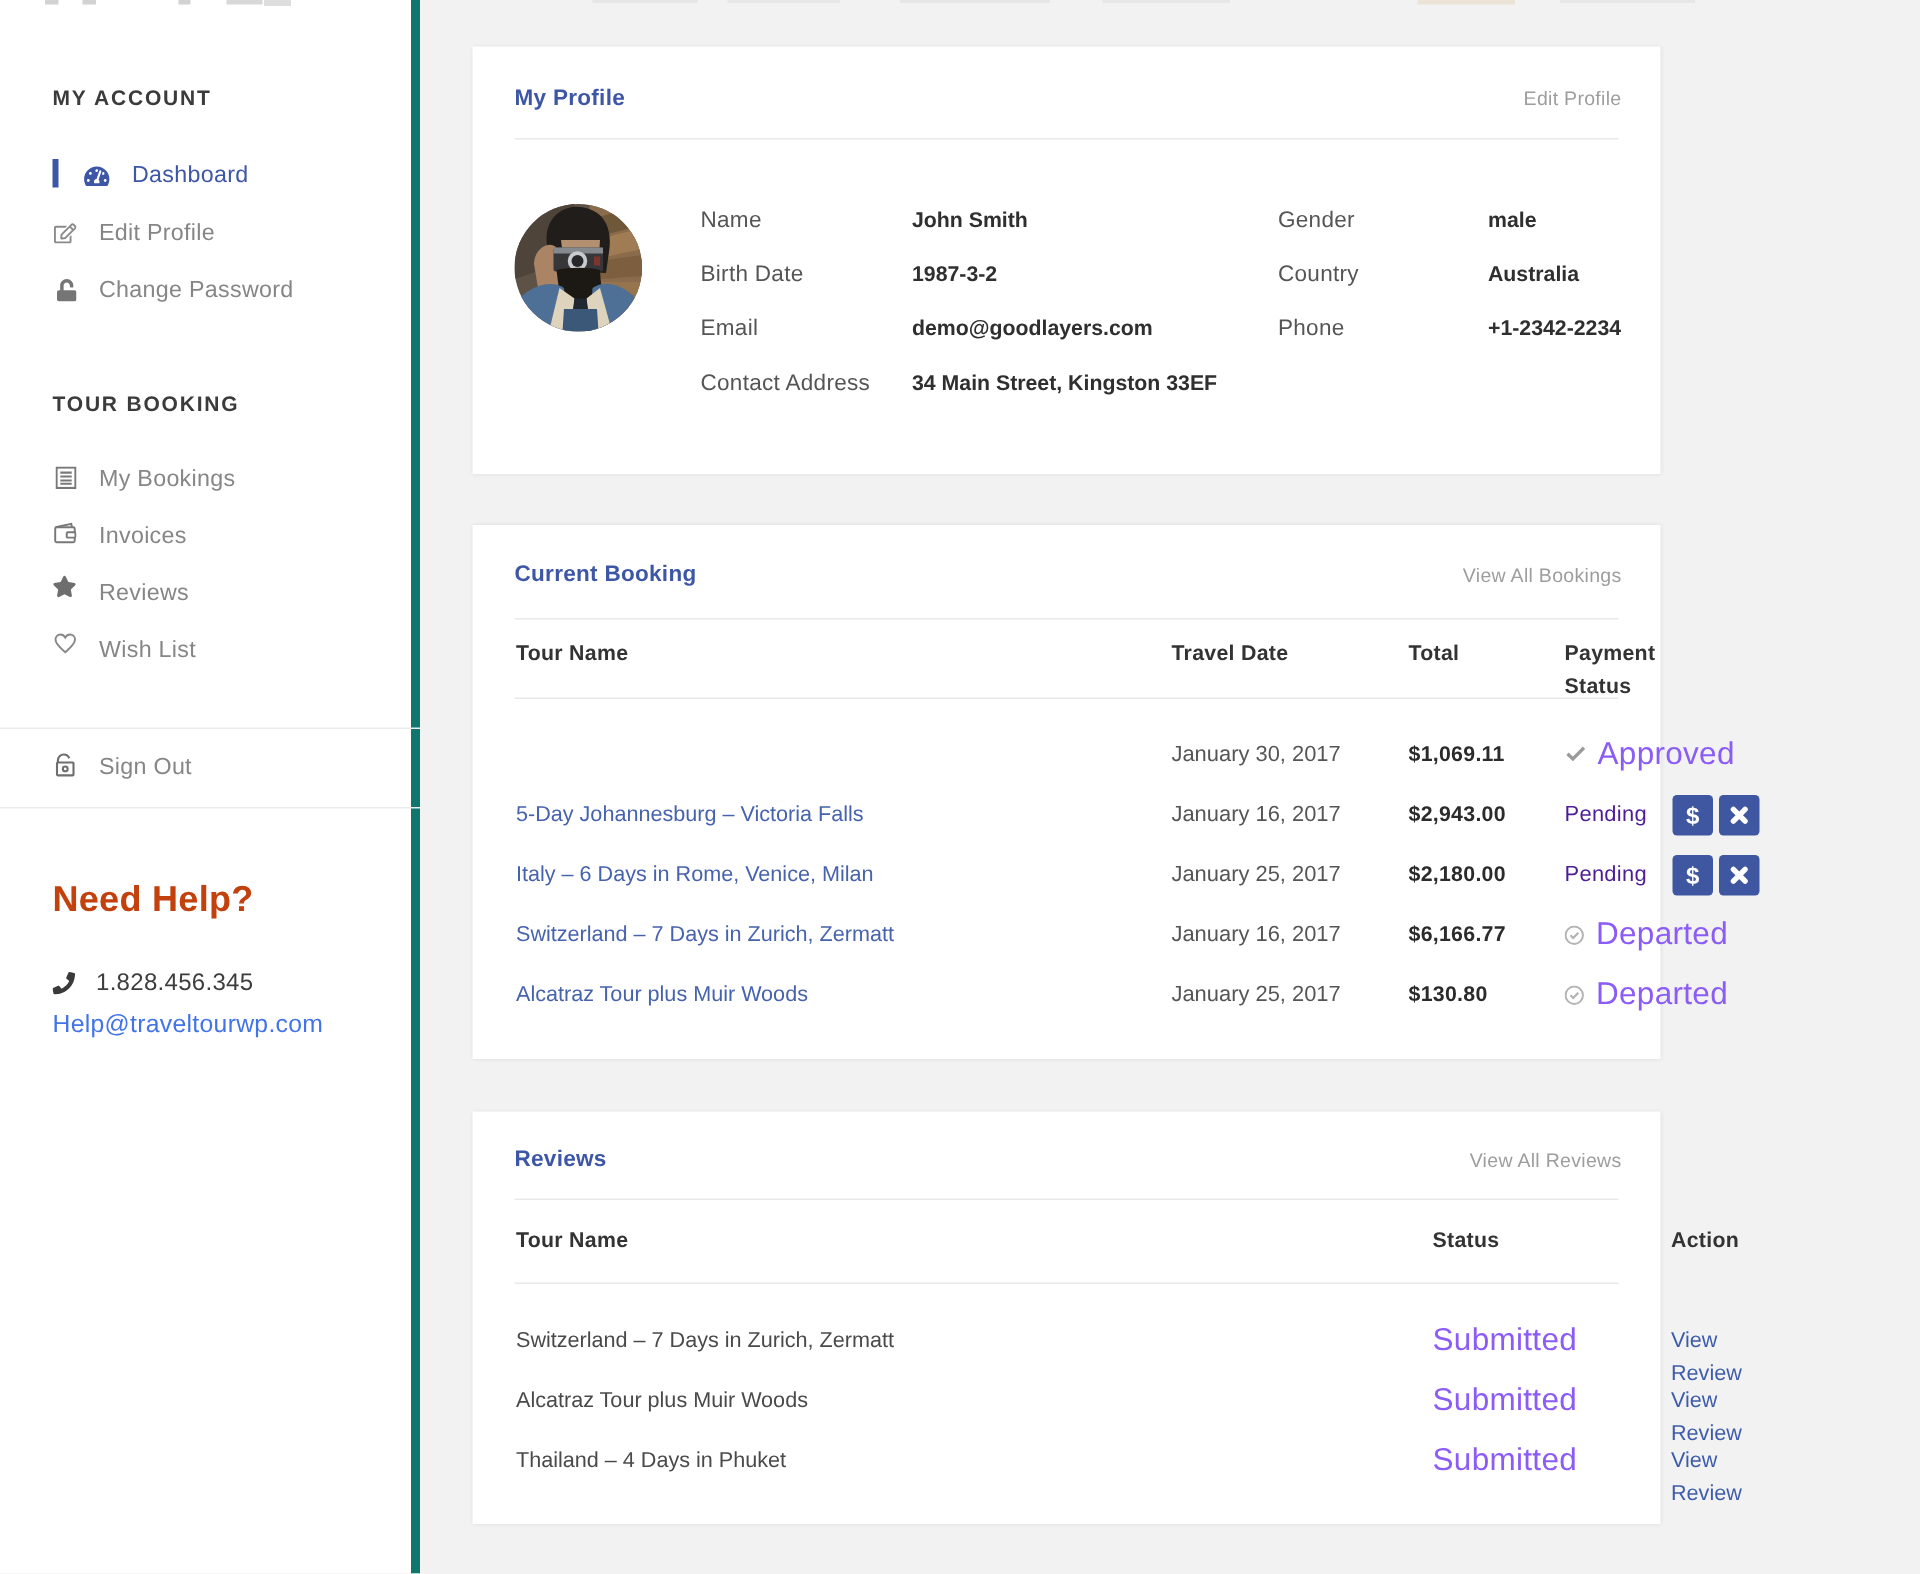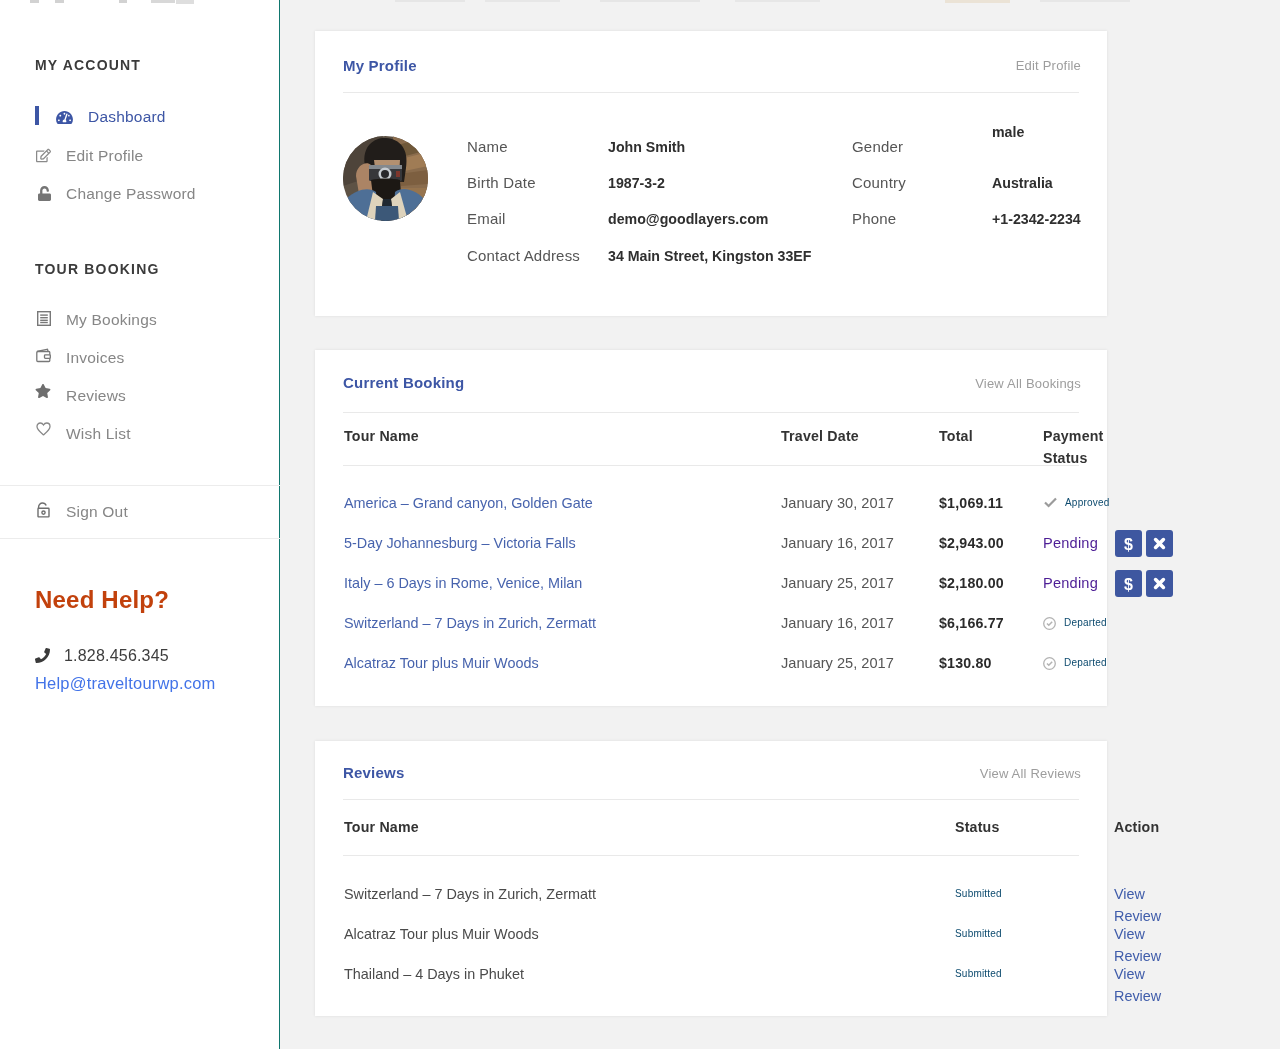--- a/index.html
+++ b/index.html
@@ -1,36 +1,36 @@
 <!DOCTYPE html>
 <html><head>
 <meta charset="utf-8">
 <style>
 * { margin:0; padding:0; box-sizing:border-box; }
 html,body { width:1280px; height:1049px; overflow:hidden; }
 body { font-family:"Liberation Sans", sans-serif; background:#f2f2f2; position:relative; }
 .abs { position:absolute; }
 
-#sidebar { position:absolute; left:0; top:0; width:280px; height:1049px; background:#fff; border-right:1px solid #0f766e; }
+#sidebar { position:absolute; left:0; top:0; width:280px; height:1049px; background:#fff; border-right:6px solid #0f766e; }
 .sb-head { position:absolute; left:35px; font-size:14px; font-weight:bold; color:#3b3b3b; letter-spacing:1.2px; line-height:16px; }
 .sb-item { position:absolute; left:66px; font-size:15.5px; color:#868686; line-height:22px; letter-spacing:0.2px; }
 .sb-ico { position:absolute; }
 #sep1,#sep2 { position:absolute; left:0; width:280px; height:1px; background:#ececec; }
 
 .card { position:absolute; left:315px; width:792px; background:#fff; box-shadow:0 0 3px rgba(0,0,0,0.09); }
 .card-title { position:absolute; left:28px; font-size:15px; font-weight:bold; color:#3d56a5; line-height:21px; letter-spacing:0.2px; }
 .card-link { position:absolute; right:26px; font-size:13px; color:#9d9d9d; line-height:16px; letter-spacing:0.2px; }
 .divider { position:absolute; left:28px; right:28px; height:1px; background:#e9e9e9; }
 .th { position:absolute; font-size:14.2px; font-weight:bold; color:#333; line-height:22px; letter-spacing:0.2px; }
 .lbl { position:absolute; font-size:15px; color:#555; line-height:22px; letter-spacing:0.2px; }
 .val { position:absolute; font-size:14.2px; font-weight:bold; color:#2f2f2f; line-height:22px; letter-spacing:0; }
 .tlink { position:absolute; font-size:14.4px; color:#4763ad; line-height:22px; letter-spacing:0; }
 .date { position:absolute; font-size:14.6px; color:#555; line-height:22px; letter-spacing:0; }
 .total { position:absolute; font-size:14.2px; font-weight:bold; color:#2b2b2b; line-height:22px; letter-spacing:0.2px; }
-.gray { position:absolute; font-size:10px; color:#0c4a6e; line-height:22px; letter-spacing:0.2px; }
+.gray { position:absolute; font-size:21px; color:#8b5cf6; line-height:22px; letter-spacing:0.2px; }
 .green { position:absolute; font-size:14.6px; color:#4c1d95; line-height:22px; letter-spacing:0.2px; }
 .btn { position:absolute; width:27px; height:27px; background:#3e57a0; border-radius:3px; color:#fff; text-align:center; }
 </style>
 </head>
 <body>
 
 <div class="abs" style="left:395px;top:0;width:70px;height:2px;background:#e6e6e6;"></div>
 <div class="abs" style="left:485px;top:0;width:75px;height:2px;background:#e7e7e7;"></div>
 <div class="abs" style="left:600px;top:0;width:100px;height:2px;background:#e6e6e6;"></div>
 <div class="abs" style="left:735px;top:0;width:85px;height:2px;background:#e7e7e7;"></div>
@@ -151,39 +151,38 @@
   <div class="lbl" style="left:152px;top:105px;">Name</div>
   <div class="val" style="left:293px;top:105px;text-align:right;">John Smith</div>
   <div class="lbl" style="left:152px;top:141px;">Birth Date</div>
   <div class="val" style="left:293px;top:141px;">1987-3-2</div>
   <div class="lbl" style="left:152px;top:177px;">Email</div>
   <div class="val" style="left:293px;top:177px;">demo@goodlayers.com</div>
   <div class="lbl" style="left:152px;top:213.5px;">Contact Address</div>
   <div class="val" style="left:293px;top:213.5px;">34 Main Street, Kingston 33EF</div>
 
   <div class="lbl" style="left:537px;top:105px;">Gender</div>
-  <div class="val" style="left:677px;top:90px;">male</div>
+  <div class="val" style="left:677px;top:105px;">male</div>
   <div class="lbl" style="left:537px;top:141px;">Country</div>
   <div class="val" style="left:677px;top:141px;">Australia</div>
   <div class="lbl" style="left:537px;top:177px;">Phone</div>
   <div class="val" style="left:677px;top:177px;">+1-2342-2234</div>
 </div>
 
 <div class="card" style="top:350px;height:356px;">
   <div class="card-title" style="top:22px;">Current Booking</div>
   <div class="card-link" style="top:26px;text-align:center;">View All Bookings</div>
   <div class="divider" style="top:62px;"></div>
 
   <div class="th" style="left:29px;top:75px;">Tour Name</div>
   <div class="th" style="left:466px;top:75px;">Travel Date</div>
   <div class="th" style="left:624px;top:75px;">Total</div>
   <div class="th" style="left:728px;top:75px;">Payment Status</div>
   <div class="divider" style="top:115px;"></div>
 
-  <div class="tlink" style="left:29px;top:142px;">America – Grand canyon, Golden Gate</div>
   <div class="date" style="left:466px;top:142px;">January 30, 2017</div>
   <div class="total" style="left:624px;top:142px;">$1,069.11</div>
   <svg class="abs" style="left:729px;top:147px;" width="13" height="11" viewBox="0 0 13 11" fill="none" stroke="#9b9b9b" stroke-width="2.2">
       <path d="M1 5.5 L4.6 9 L12 1.5"></path>
     </svg>
   <div class="gray" style="left:750px;top:142px;">Approved</div>
 
   <div class="tlink" style="left:29px;top:182px;">5-Day Johannesburg – Victoria Falls</div>
   <div class="date" style="left:466px;top:182px;">January 16, 2017</div>
   <div class="total" style="left:624px;top:182px;">$2,943.00</div>

